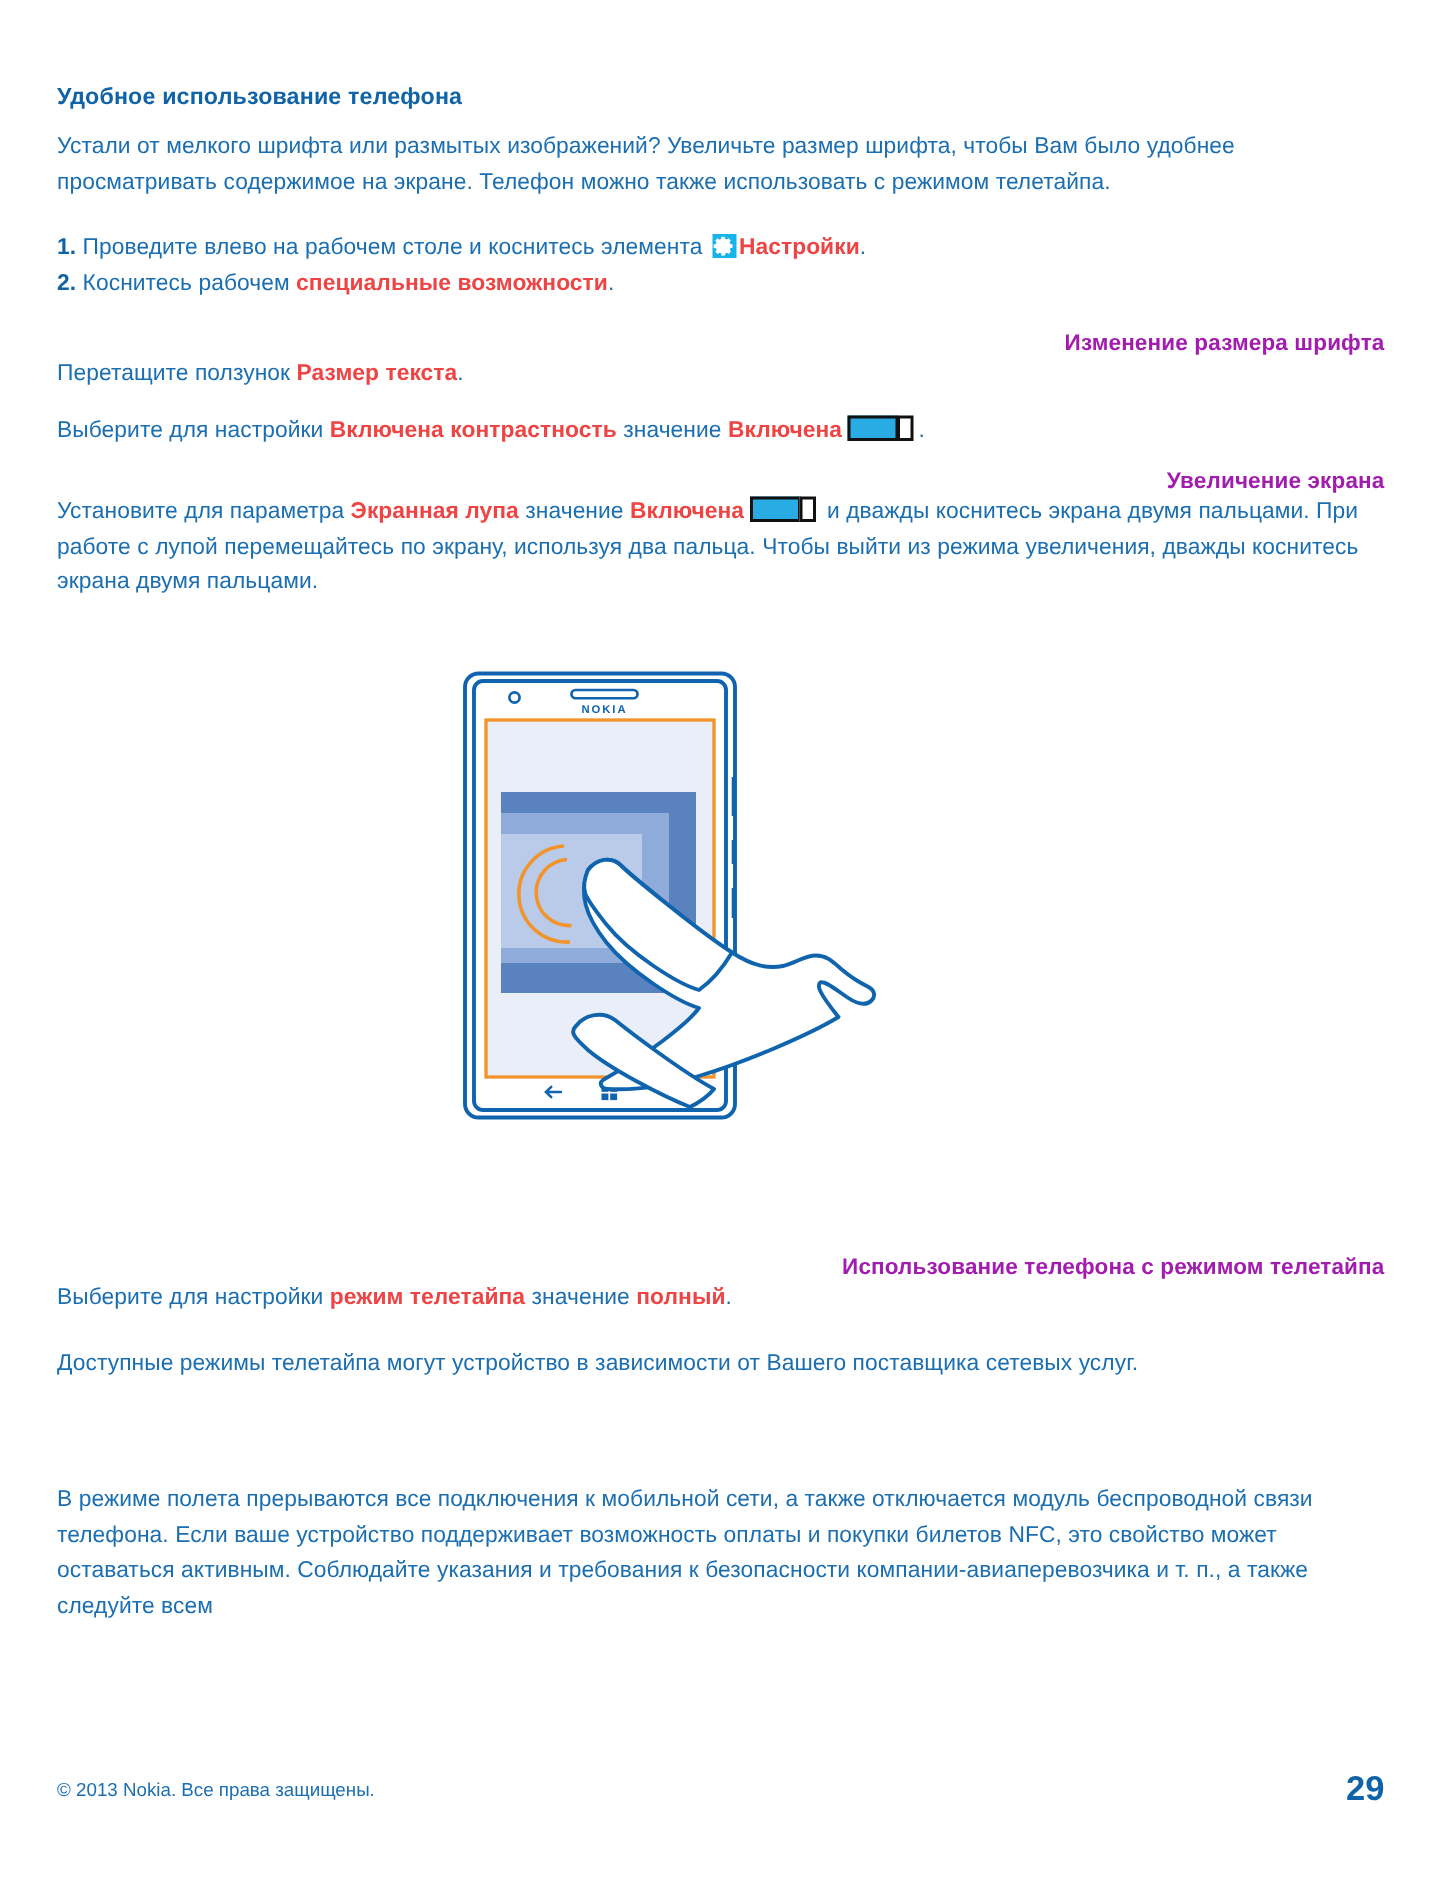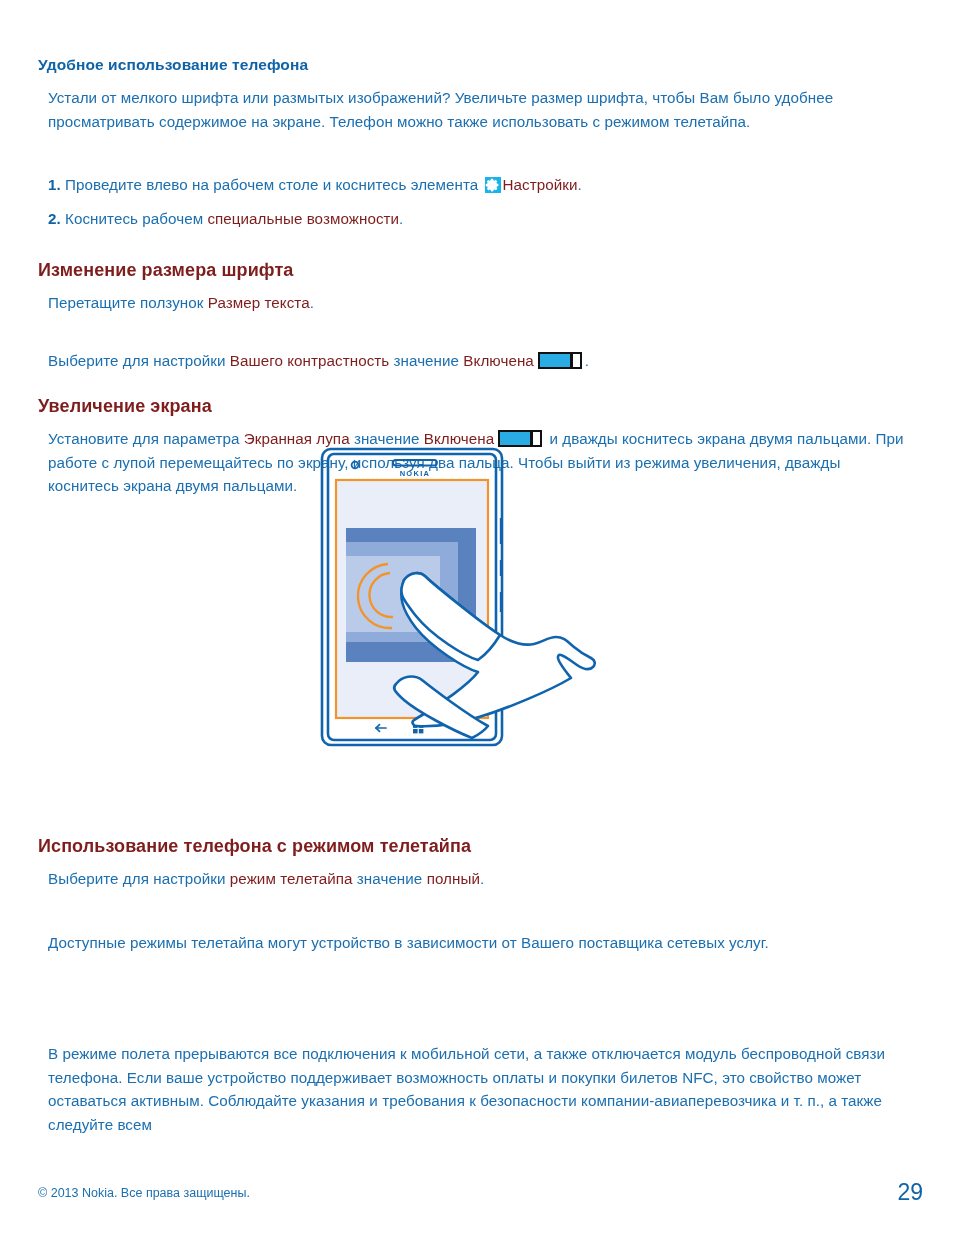--- a/index.html
+++ b/index.html
@@ -29,36 +29,37 @@
   }
 
   h2.section-title {
     font-size: 15.5px;
     font-weight: bold;
     color: #0f63a6;
     margin: 0 0 12px 0;
     letter-spacing: 0.1px;
   }
   h3.sub-title {
-    font-size: 18px;
-    font-weight: bold;
-    color: #7f1d1d;
+    font-size: 15px;
+    font-weight: bold;
+    color: #a21caf;
     margin: 0;
     letter-spacing: 0.1px;
+    text-align: right;
   }
   p.body-text {
     font-size: 15.2px;
     line-height: 23.5px;
     color: #1b6fb0;
-    margin: 10px;
+    margin: 0;
     letter-spacing: 0.05px;
   }
   p.body-text b, .b {
-    font-weight: normal;
-    color: #7f1d1d;
+    font-weight: bold;
+    color: #ef4444;
   }
   .num {
     font-weight: bold;
     color: #0f63a6;
   }
 
   .block-gap-lg { height: 20px; }
   .block-gap-md { height: 14px; }
 
   
@@ -97,21 +98,21 @@
     width: 11px;
     height: 17px;
     border: 2px solid #111111;
     background: #ffffff;
     box-sizing: border-box;
   }
 
   
   .illustration {
     position: absolute;
-    left: 300px;
+    left: 288px;
     top: 440px;
     width: 400px;
     height: 380px;
   }
   .illustration svg { display: block; }
 
   
   .footer {
     position: absolute;
     left: 38px;
@@ -119,21 +120,21 @@
     width: 885px;
   }
   .footer .copyright {
     font-size: 12.5px;
     color: #1b6fb0;
     float: left;
     text-align: center;
   }
   .footer .pageno {
     font-size: 23px;
-    font-weight: normal;
+    font-weight: bold;
     color: #0f63a6;
     float: right;
     margin-top: -7px;
   }
   .clearfix::after { content:""; display:block; clear:both; }
 </style>
 </head>
 <body>
 
 <div class="page">
@@ -153,21 +154,21 @@
 
     <p class="body-text"><span class="num">2.</span><span> Коснитесь рабочем </span><b>специальные возможности</b><span>.</span></p>
 
     <div class="block-gap-lg"></div>
 
     <h3 class="sub-title">Изменение размера шрифта</h3>
     <p class="body-text"><span>Перетащите ползунок </span><b>Размер текста</b><span>.</span></p>
 
     <div class="block-gap-md"></div>
 
-    <p class="body-text"><span>Выберите для настройки </span><b>Вашего контрастность</b><span> значение </span><b>Включена</b><span class="toggle"><span class="track"></span><span class="knob"></span></span><span>.</span></p>
+    <p class="body-text"><span>Выберите для настройки </span><b>Включена контрастность</b><span> значение </span><b>Включена</b><span class="toggle"><span class="track"></span><span class="knob"></span></span><span>.</span></p>
 
     <div class="block-gap-md"></div>
 
     <h3 class="sub-title">Увеличение экрана</h3>
     <p class="body-text"><span>Установите для параметра </span><b>Экранная лупа</b><span> значение </span><b>Включена</b><span class="toggle"><span class="track"></span><span class="knob"></span></span><span> и дважды коснитесь экрана двумя пальцами. При работе с лупой перемещайтесь по экрану, используя два пальца. Чтобы выйти из режима увеличения, дважды коснитесь экрана двумя пальцами.</span></p>
 
   </div>
 
   <div class="illustration">
     <svg width="400" height="380" viewBox="0 0 400 380" xmlns="http://www.w3.org/2000/svg">

